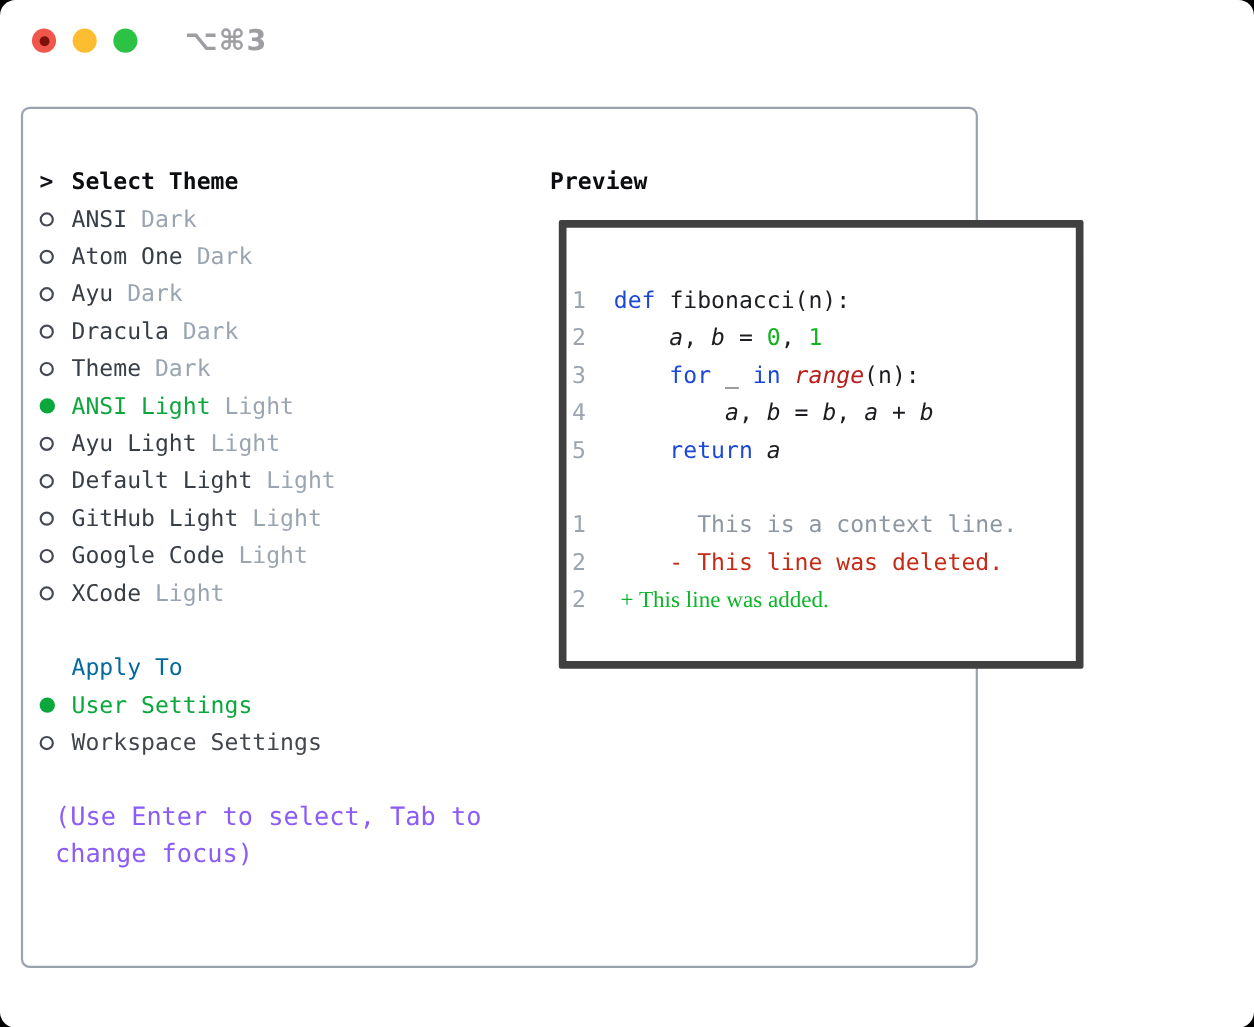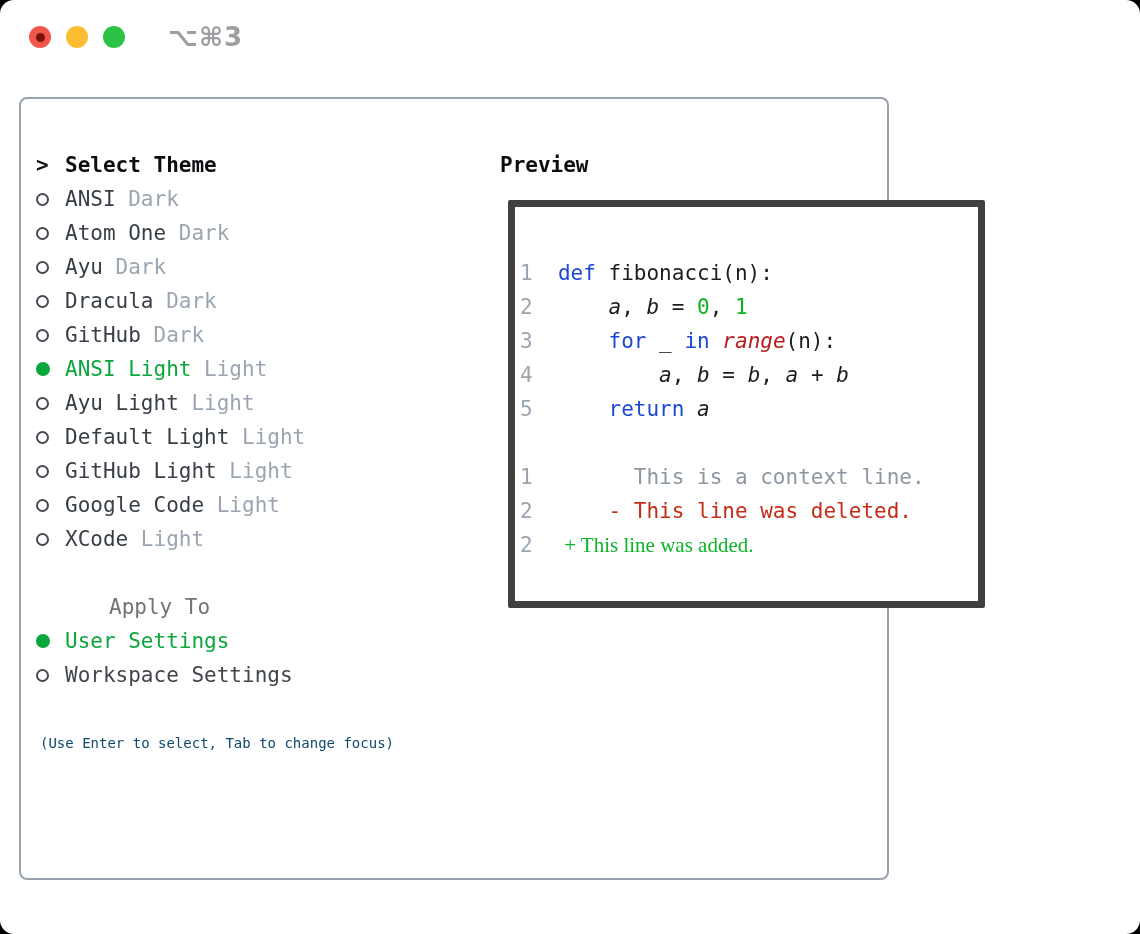--- a/index.html
+++ b/index.html
@@ -40,26 +40,26 @@
   .prefix-char { font-weight:bold; color:#101317; }
   .radio {
     display:inline-block; width:13px; height:13px; border-radius:50%;
     border:2px solid #454a52; margin-top:10px;
   }
   .radio.on { border:none; width:14px; height:14px; background:#0ca73c; }
   .list-header .hdr { font-weight:bold; color:#0b0d10; }
   .tname { color:#383e46; }
   .tname.sel { color:#0ca73c; }
   .variant { color:#9aa5b1; }
-  .apply-header { color:#737373;margin-left:44px; }
+  .apply-header { color:#0369a1; }
   .opt-label { color:#41464d; }
   .opt-label.sel { color:#0ca73c; }
   .help {
-    margin-left:4px; width:420px; font-size:14px; line-height:34px;
-    color:#0c4a6e; white-space:normal;
+    margin-left:14px; width:420px; font-size:23px; line-height:34px;
+    color:#8b5cf6; white-space:normal;
   }
   
   .preview-header {
     position:absolute; left:479px; top:49px; height:34px; line-height:34px;
     font-size:21px; font-weight:bold; color:#0b0d10;
   }
   .preview-box {
     position:absolute; left:487px; top:101px; width:477px; height:408px;
     border:7px solid #404040; border-radius:2px; background:#fff; overflow:hidden;
   }
@@ -93,21 +93,21 @@
 
   <div class="panel">
 
     <div class="leftcol">
       <div class="row list-header"><span class="bullet"><span class="prefix-char">&gt;</span></span><span class="hdr">Select Theme</span></div>
       <div id="theme-list">
           <div class="row theme-item"><span class="bullet"><span class="radio"></span></span><span class="tname">ANSI</span><span class="variant"> Dark</span></div>
           <div class="row theme-item"><span class="bullet"><span class="radio"></span></span><span class="tname">Atom One</span><span class="variant"> Dark</span></div>
           <div class="row theme-item"><span class="bullet"><span class="radio"></span></span><span class="tname">Ayu</span><span class="variant"> Dark</span></div>
           <div class="row theme-item"><span class="bullet"><span class="radio"></span></span><span class="tname">Dracula</span><span class="variant"> Dark</span></div>
-          <div class="row theme-item"><span class="bullet"><span class="radio"></span></span><span class="tname">GitHub</span><span class="variant"> Dark</span></div>
+          <div class="row theme-item"><span class="bullet"><span class="radio"></span></span><span class="tname">Theme</span><span class="variant"> Dark</span></div>
           <div class="row theme-item"><span class="bullet"><span class="radio on"></span></span><span class="tname sel">ANSI Light</span><span class="variant"> Light</span></div>
           <div class="row theme-item"><span class="bullet"><span class="radio"></span></span><span class="tname">Ayu Light</span><span class="variant"> Light</span></div>
           <div class="row theme-item"><span class="bullet"><span class="radio"></span></span><span class="tname">Default Light</span><span class="variant"> Light</span></div>
           <div class="row theme-item"><span class="bullet"><span class="radio"></span></span><span class="tname">GitHub Light</span><span class="variant"> Light</span></div>
           <div class="row theme-item"><span class="bullet"><span class="radio"></span></span><span class="tname">Google Code</span><span class="variant"> Light</span></div>
           <div class="row theme-item"><span class="bullet"><span class="radio"></span></span><span class="tname">XCode</span><span class="variant"> Light</span></div>
         </div>
       <div class="row blank"></div>
       <div class="row"><span class="bullet"></span><span class="apply-header">Apply To</span></div>
       <div id="apply-list">

